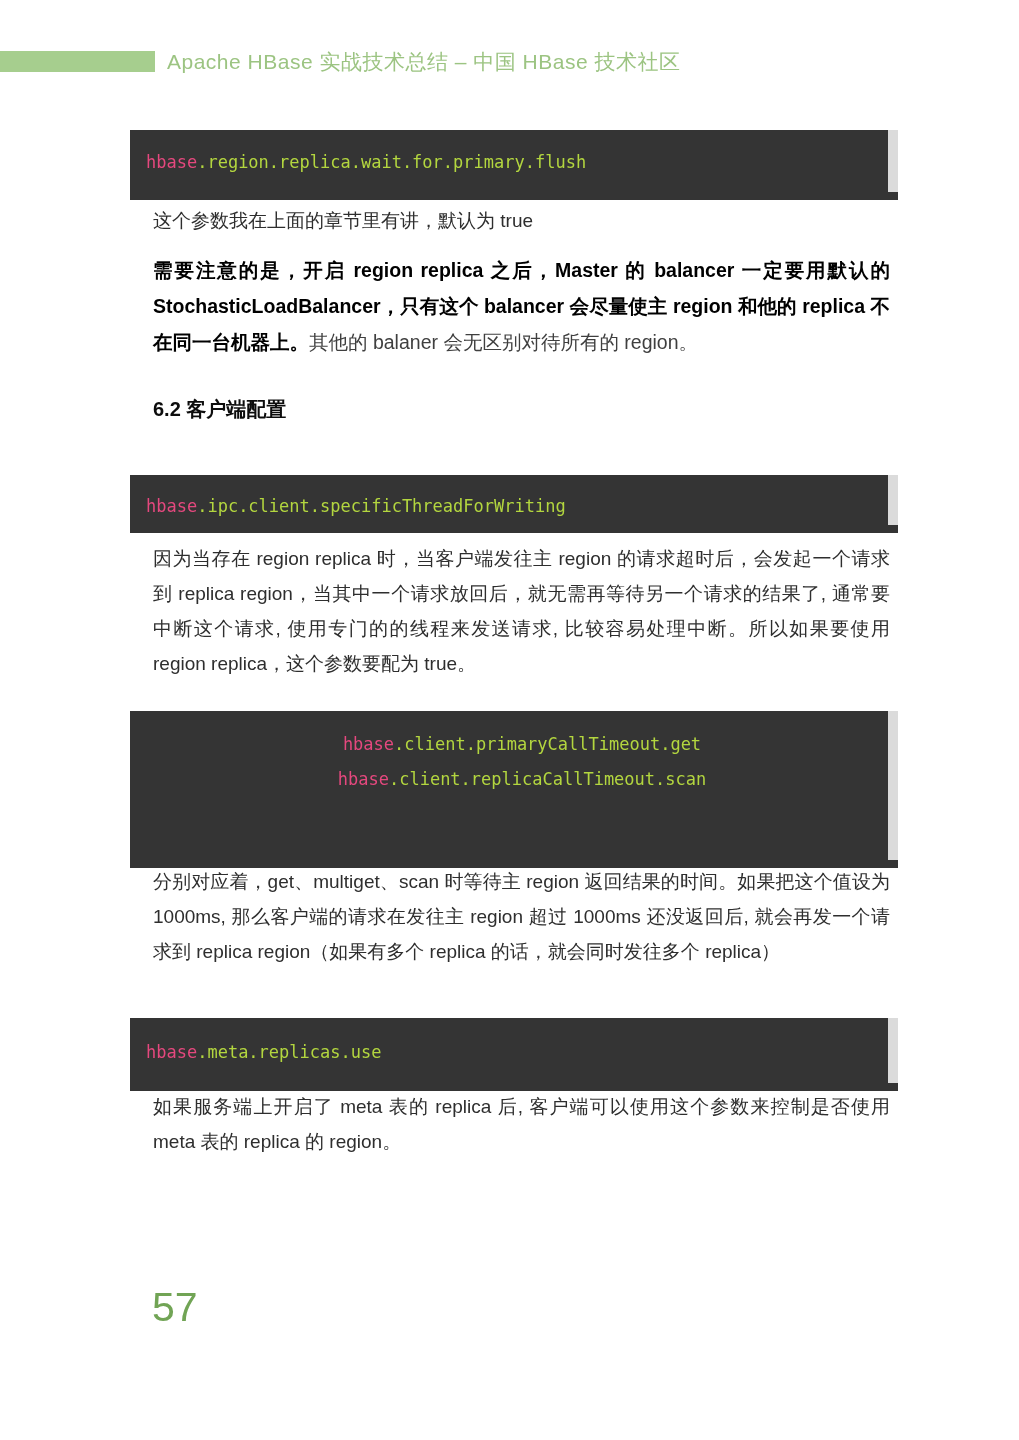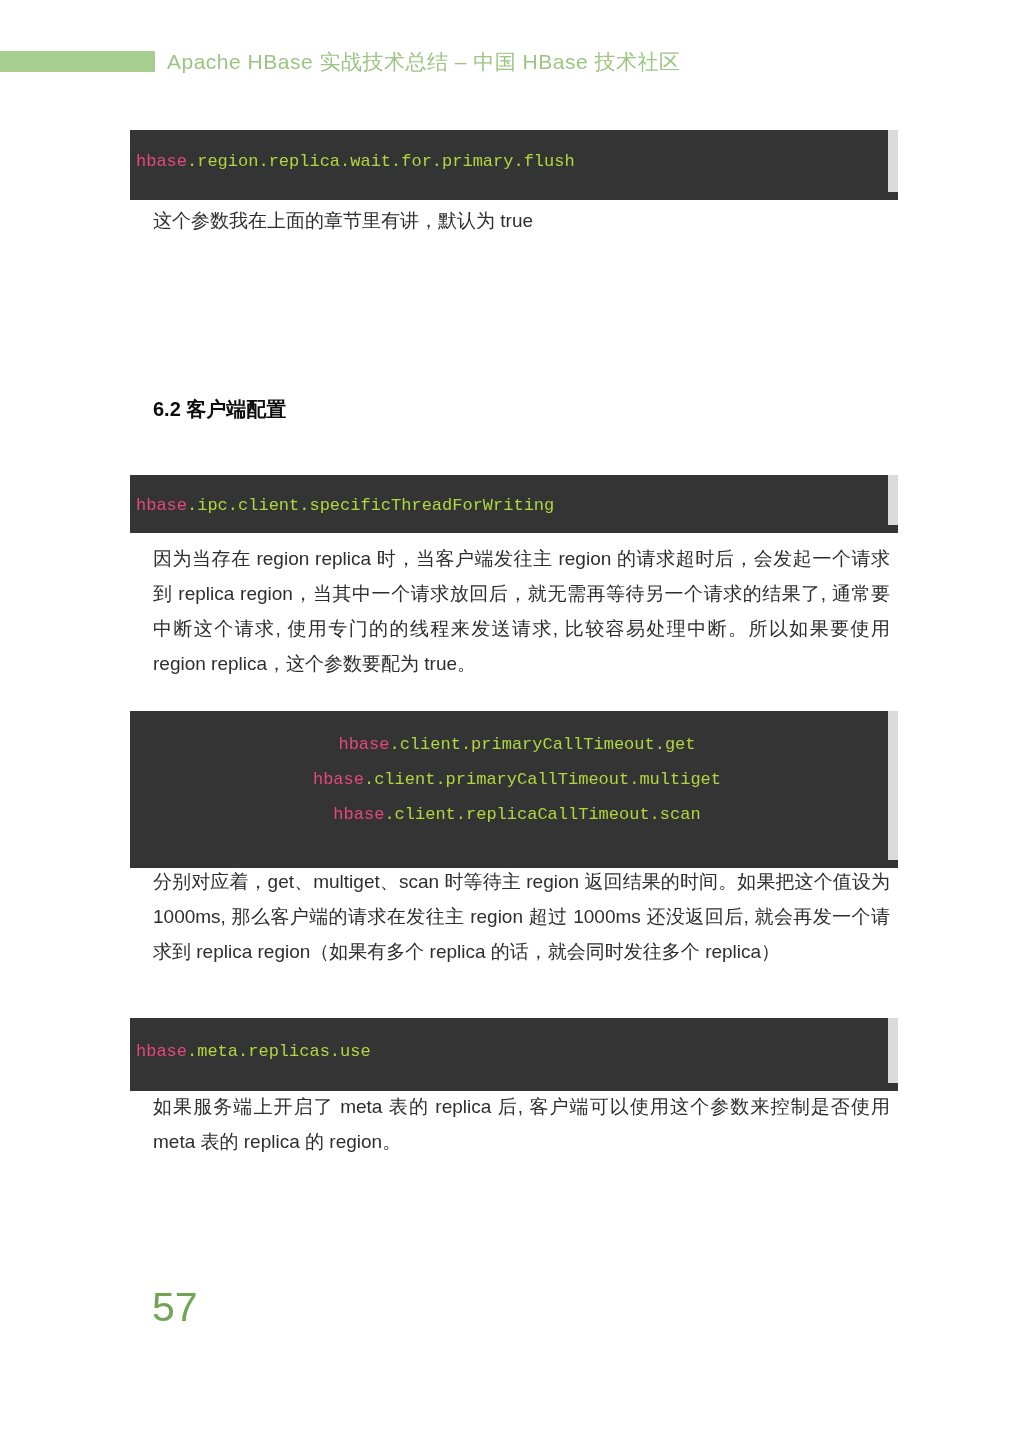--- a/index.html
+++ b/index.html
@@ -48,23 +48,22 @@
   .code-block::after {
     content: "";
     position: absolute;
     top: 0;
     right: 0;
     bottom: 8px;
     width: 10px;
     background: #dbdbdb;
   }
   .code-line {
-    padding-left: 6px;
+    padding-left: 16px;
     white-space: nowrap;
-    font-family: Liberation Mono, monospace;
   }
   .code-kw   { color: #e5487e; }
   .code-rest { color: #b3d63f; }
 
   .cb1 { top: 130px;  height: 70px;  padding-top: 22px; }
   .cb2 { top: 475px;  height: 58px;  padding-top: 21px; }
   .cb3 { top: 711px;  height: 157px; padding-top: 16px; text-align: center; }
   .cb3 .code-line { line-height: 35px; }
   .cb4 { top: 1018px; height: 73px;  padding-top: 24px; }
 
@@ -115,37 +114,37 @@
   <div class="header-title">Apache HBase 实战技术总结 – 中国 HBase 技术社区</div>
 
   <div class="code-block cb1">
     <div class="code-line">
       <span class="code-kw">hbase</span><span class="code-rest">.region.replica.wait.for.primary.flush</span>
     </div>
   </div>
 
   <div class="para para-1">这个参数我在上面的章节里有讲，默认为 true</div>
 
+  <div class="para para-2">
+    <span class="bold-seg">需要注意的是，开启 region replica 之后，Master 的 balancer 一定要用默认的 StochasticLoadBalancer，只有这个 balancer 会尽量使主 region 和他的 replica 不在同一台机器上。</span><span class="reg-seg">其他的 balaner 会无区别对待所有的 region。</span>
+  </div>
 
   <div class="section-heading">6.2 客户端配置</div>
 
   <div class="code-block cb2">
     <div class="code-line">
       <span class="code-kw">hbase</span><span class="code-rest">.ipc.client.specificThreadForWriting</span>
     </div>
   </div>
 
   <div class="para para-3">因为当存在 region replica 时，当客户端发往主 region 的请求超时后，会发起一个请求到 replica region，当其中一个请求放回后，就无需再等待另一个请求的结果了, 通常要中断这个请求, 使用专门的的线程来发送请求, 比较容易处理中断。所以如果要使用 region replica，这个参数要配为 true。</div>
 
   <div class="code-block cb3">
     <div class="code-line">
       <span class="code-kw">hbase</span><span class="code-rest">.client.primaryCallTimeout.get</span>
-    </div>
-    <div class="code-line">
-      <span class="code-kw">hbase</span><span class="code-rest">.client.primaryCallTimeout.multiget</span>
     </div>
     <div class="code-line">
       <span class="code-kw">hbase</span><span class="code-rest">.client.replicaCallTimeout.scan</span>
     </div>
   </div>
 
   <div class="para para-4">分别对应着，get、multiget、scan 时等待主 region 返回结果的时间。如果把这个值设为 1000ms, 那么客户端的请求在发往主 region 超过 1000ms 还没返回后, 就会再发一个请求到 replica region（如果有多个 replica 的话，就会同时发往多个 replica）</div>
 
   <div class="code-block cb4">
     <div class="code-line">

